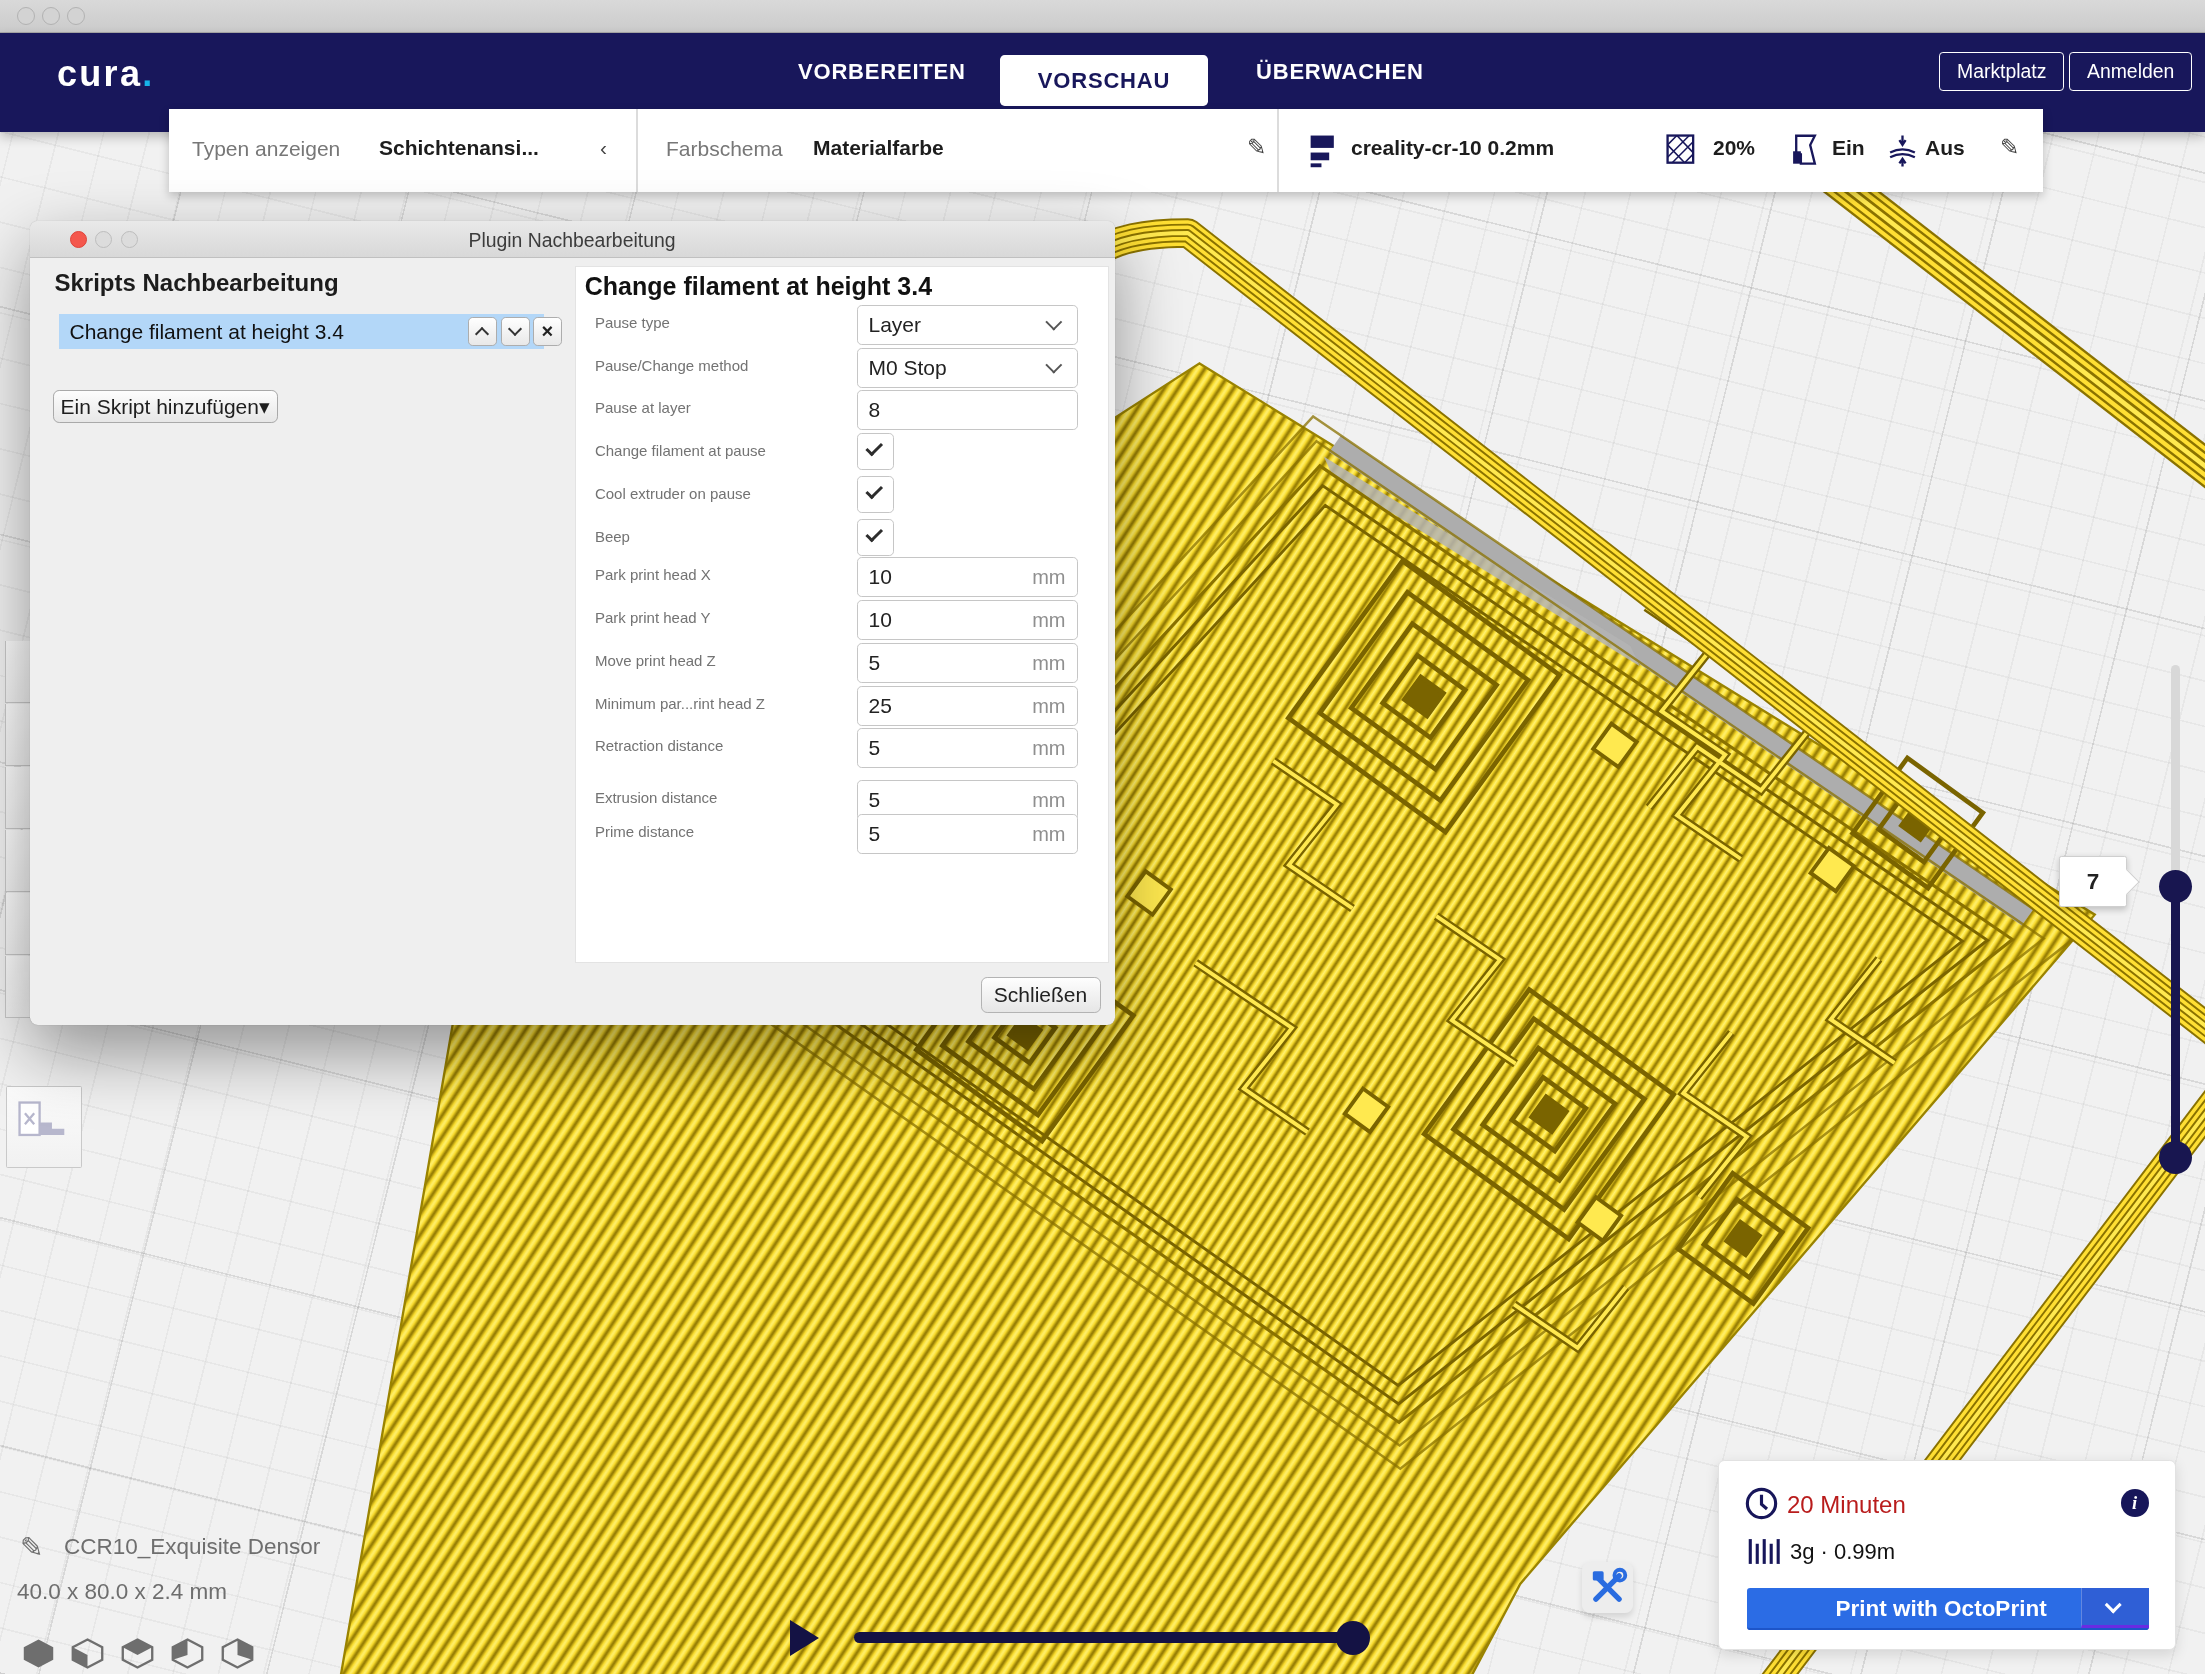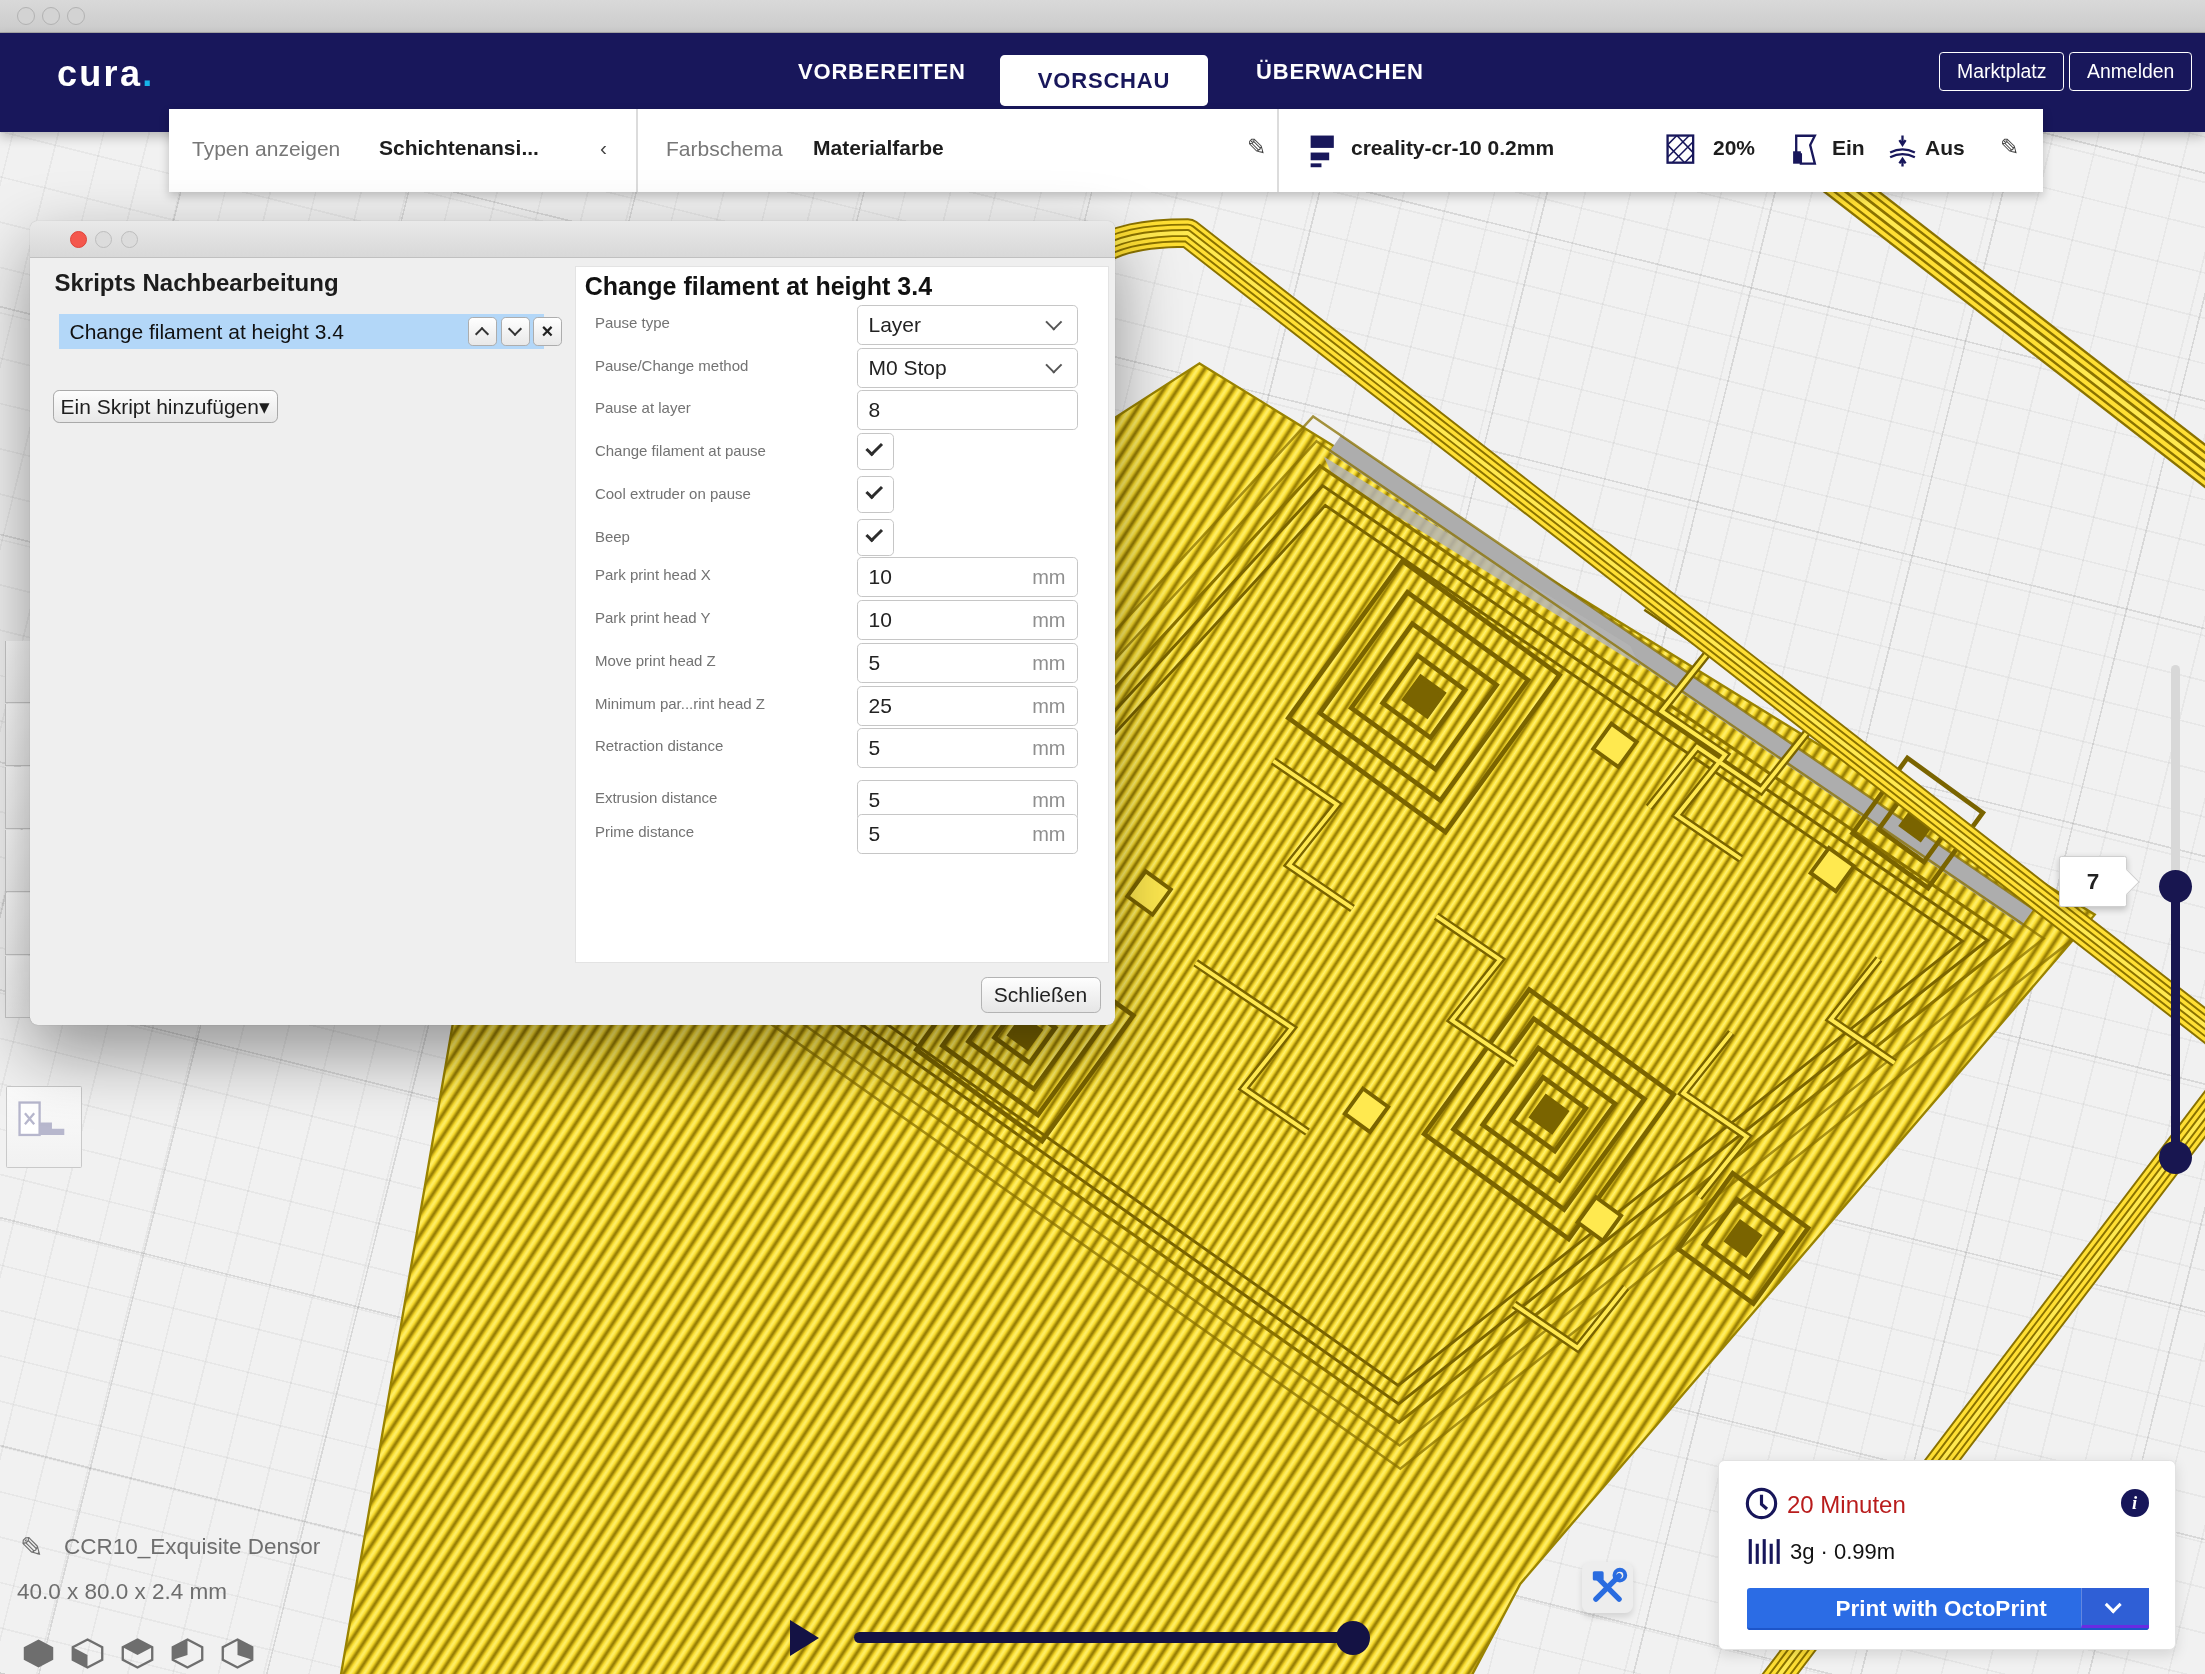--- a/index.html
+++ b/index.html
@@ -393,20 +393,21 @@
     </svg>
     <span class="val" style="left:1756px">Aus</span>
     <span class="abs pencil" style="left:1831px;top:25px">✎</span>
   </div>
 
   <div class="abs" id="dialog">
     <div id="dlg-titlebar">
       <div class="dlight" style="left:40px;background:#f4574d;border:0.8px solid #df4339"></div>
       <div class="dlight" style="left:65px;background:#dcdcdc;border:0.8px solid #bdbdbd"></div>
       <div class="dlight" style="left:91px;background:#dcdcdc;border:0.8px solid #bdbdbd"></div>
+      <div class="t">Plugin Nachbearbeitung</div>
     </div>
     <div id="dlg-scripts-heading">Skripts Nachbearbeitung</div>
     <div id="script-row">
       <span class="txt">Change filament at height 3.4</span>
       <div class="mini-btn" style="left:409px"><div class="chev-css chev-up"></div></div>
       <div class="mini-btn" style="left:442px"><div class="chev-css chev-dn"></div></div>
       <div class="mini-btn" style="left:474px">
           <div class="xglyph">×</div>
         </div>
     </div>

